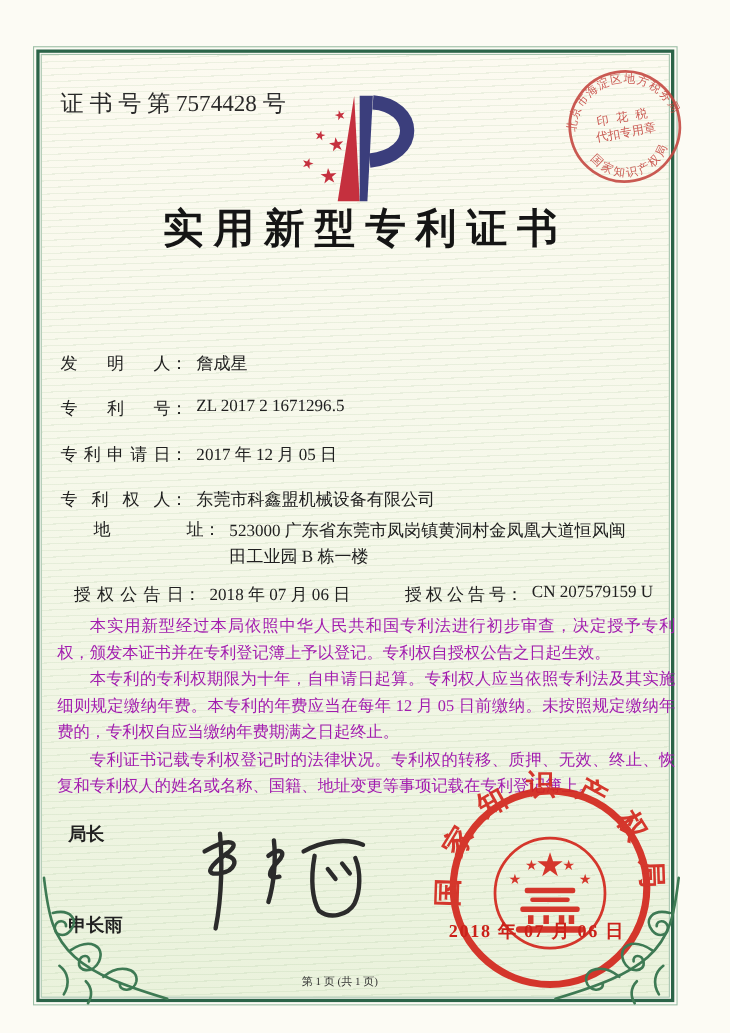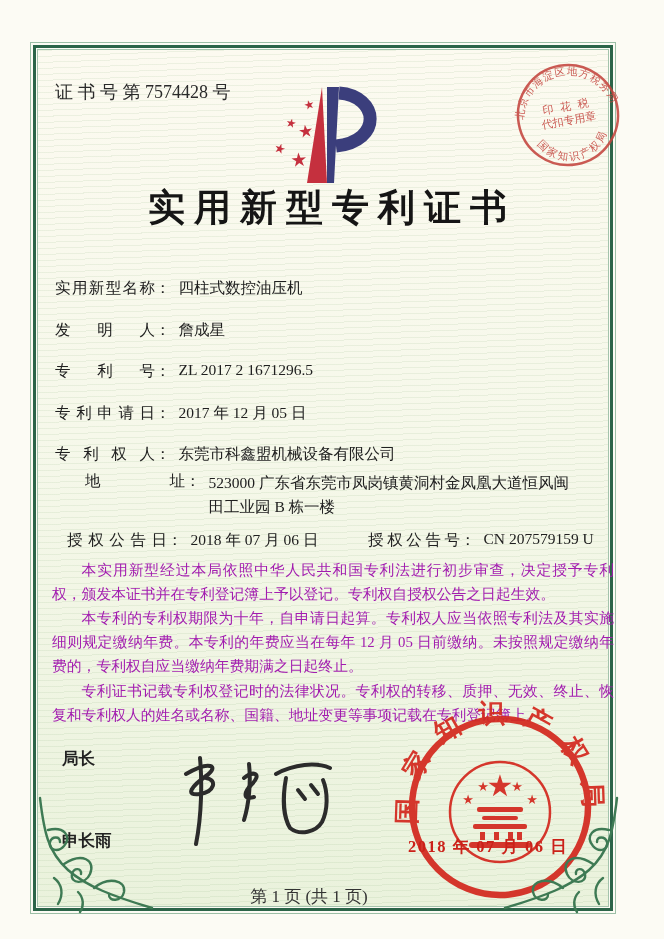--- a/index.html
+++ b/index.html
@@ -20,41 +20,41 @@
     border:3px solid #2b6448;padding:1px;
   }
   .frame-in{
     width:100%;height:100%;box-sizing:border-box;
     border:1px solid #a4c3ac;
     background:
       repeating-linear-gradient(178deg, rgba(124,168,112,0.12) 0 1px, rgba(255,255,255,0) 1px 6px),
       linear-gradient(180deg,#fcfaf0 0%,#f6f8ea 45%,#eaf2dc 100%);
   }
   .abs{position:absolute;}
-  .cert-no{left:55px;top:80px;font-size:18px;color:#2a2a2a;}
+  .cert-no{left:55px;top:80px;font-size:21px;color:#2a2a2a;}
   .title{
     left:0;right:0;top:183px;text-align:center;
     font-size:37px;font-weight:600;letter-spacing:9px;color:#151515;
   }
   .row{left:55px;font-size:15.5px;color:#202020;white-space:nowrap;}
   .row-label{
     display:inline-block;width:100px;text-align:justify;text-align-last:justify;
     vertical-align:top;
   }
   .row-colon{display:inline-block;vertical-align:top;}
   .row-value{margin-left:8px;display:inline-block;vertical-align:top;}
   .row-value.wrap{white-space:normal;width:372px;line-height:1.55;}
   .paras{
     left:52px;top:558px;width:562px;font-size:14.8px;line-height:1.63;
     text-align:justify;color:#a21caf;
   }
   .paras p{margin:0;text-indent:2em;}
   .director{left:62px;font-size:16.5px;font-weight:600;color:#222;
     font-family:"Liberation Sans","DejaVu Sans",sans-serif;}
-  .footer{left:0;right:46px;top:885px;text-align:center;font-size:17px;color:#333;}
+  .footer{left:0;right:46px;top:885px;text-align:center;font-size:10px;color:#333;}
   .seal-date{
     left:408px;top:836px;width:200px;font-size:16.5px;color:#cb2119;
     letter-spacing:1.5px;font-weight:600;white-space:nowrap;
   }
   svg{overflow:visible;}
 </style>
 </head>
 <body>
 
 <div class="sheet">
@@ -91,23 +91,20 @@
       <text x="60" y="69" font-size="11" text-anchor="middle">代扣专用章</text>
       <path id="taxBot" d="M 21,74 A 40,40 0 0 0 99,74" fill="none"></path>
       <text font-size="10.5" letter-spacing="2">
         <textPath href="#taxBot" startOffset="50%" text-anchor="middle">国家知识产权局</textPath>
       </text>
     </g>
   </svg>
 
   <div class="abs title">实用新型专利证书</div>
 
-  <div class="abs row" style="top:278px;">
-    <span class="row-label">实用新型名称</span><span class="row-colon">：</span><span class="row-value">四柱式数控油压机</span>
-  </div>
   <div class="abs row" style="top:320px;">
     <span class="row-label">发明人</span><span class="row-colon">：</span><span class="row-value">詹成星</span>
   </div>
   <div class="abs row" style="top:361px;">
     <span class="row-label">专利号</span><span class="row-colon">：</span><span class="row-value">ZL 2017 2 1671296.5</span>
   </div>
   <div class="abs row" style="top:403px;">
     <span class="row-label">专利申请日</span><span class="row-colon">：</span><span class="row-value">2017 年 12 月 05 日</span>
   </div>
   <div class="abs row" style="top:444px;">

